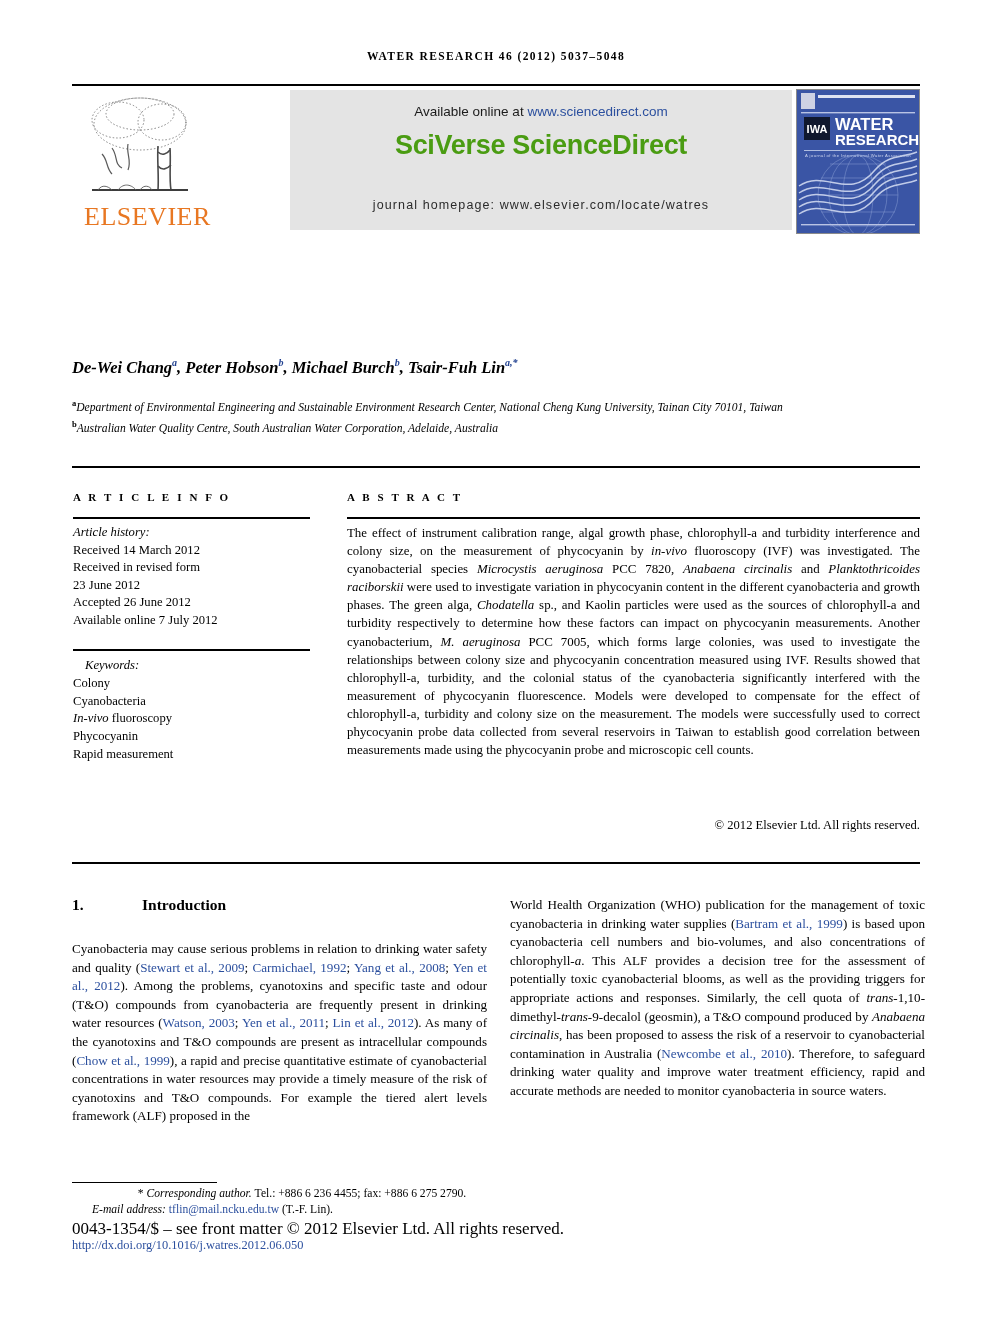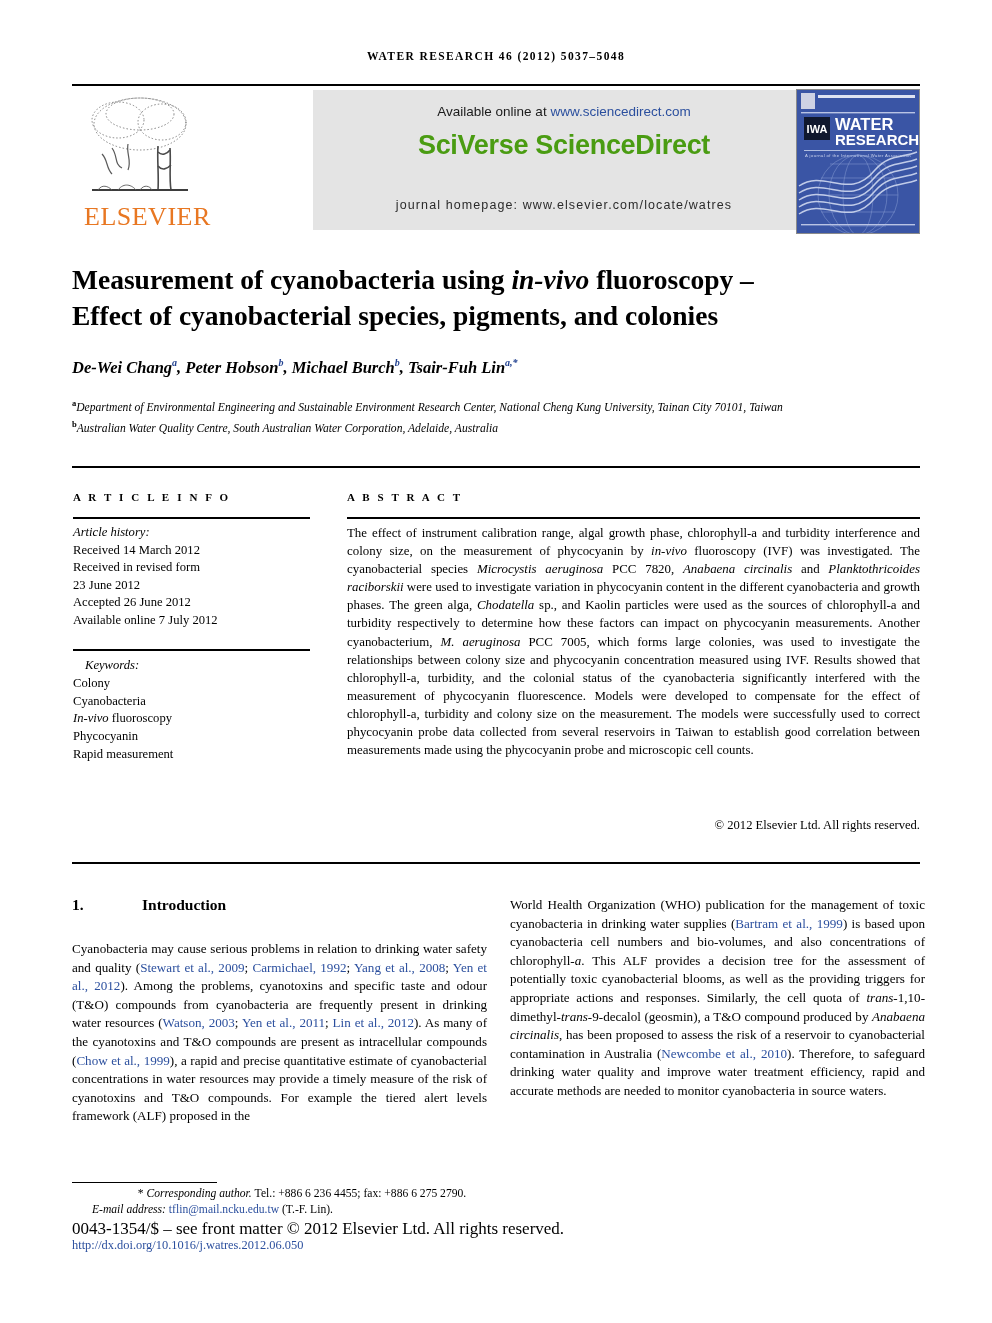--- a/index.html
+++ b/index.html
@@ -71,21 +71,20 @@
     font-family: "Liberation Serif", serif;
     font-size: 26px;
     letter-spacing: 0.5px;
     color: #E87722;
   }
   .sd-band {
     position: absolute;
     left: 218px; top: 2px;
     width: 502px; height: 140px;
     background: #e4e4e4;
-    margin-left: 23px;
   }
   .sd-available {
     position: absolute;
     left: 0; top: 14px;
     width: 502px;
     text-align: center;
     font-family: "Liberation Sans", sans-serif;
     font-size: 13.5px;
     color: #1b1b1b;
   }
@@ -371,24 +370,20 @@
           <path d="M2 103 C 28 85, 52 119, 78 87 C 92 71, 105 75, 120 69"></path>
           <path d="M2 110 C 28 92, 52 126, 78 94 C 92 78, 105 82, 120 76"></path>
           <path d="M2 117 C 28 99, 52 133, 78 101 C 92 85, 105 89, 120 83"></path>
           <path d="M2 124 C 28 106, 52 140, 78 108 C 92 92, 105 96, 120 90"></path>
         </g>
         <rect x="4" y="134" width="114" height="1.4" fill="#b9c3e4"></rect>
       </svg>
     </div>
   </div>
 
-  <div class="title">
-    <span>Measurement of cyanobacteria using </span><em>in-vivo</em><span> fluoroscopy –</span><br>
-    <span>Effect of cyanobacterial species, pigments, and colonies</span>
-  </div>
 
   <div class="authors"><span>De-Wei Chang</span><sup>a</sup>, <span>Peter Hobson</span><sup>b</sup>, <span>Michael Burch</span><sup>b</sup>, <span>Tsair-Fuh Lin</span><sup>a,*</sup></div>
   <div class="affil">
       <div><sup>a</sup><span>Department of Environmental Engineering and Sustainable Environment Research Center, National Cheng Kung University, Tainan City 70101, Taiwan</span></div>
       <div><sup>b</sup><span>Australian Water Quality Centre, South Australian Water Corporation, Adelaide, Australia</span></div>
     </div>
 
   <div class="rule rule-info"></div>
 
   <div class="info-head">A R T I C L E  I N F O</div>

